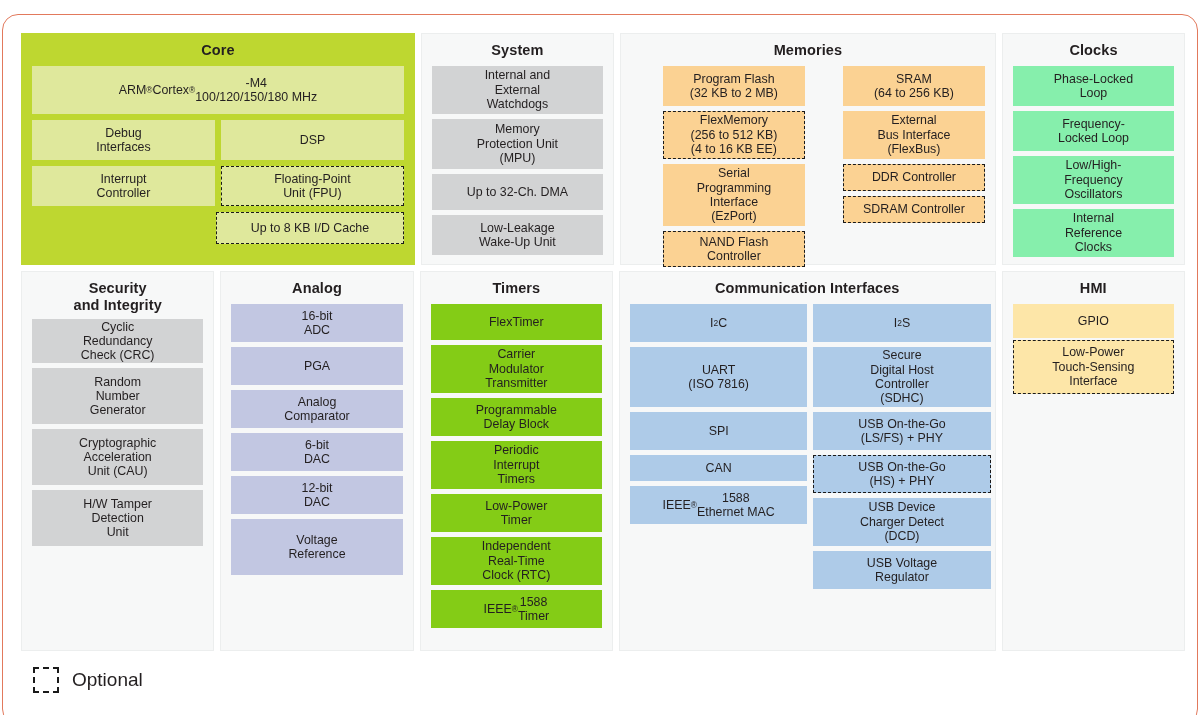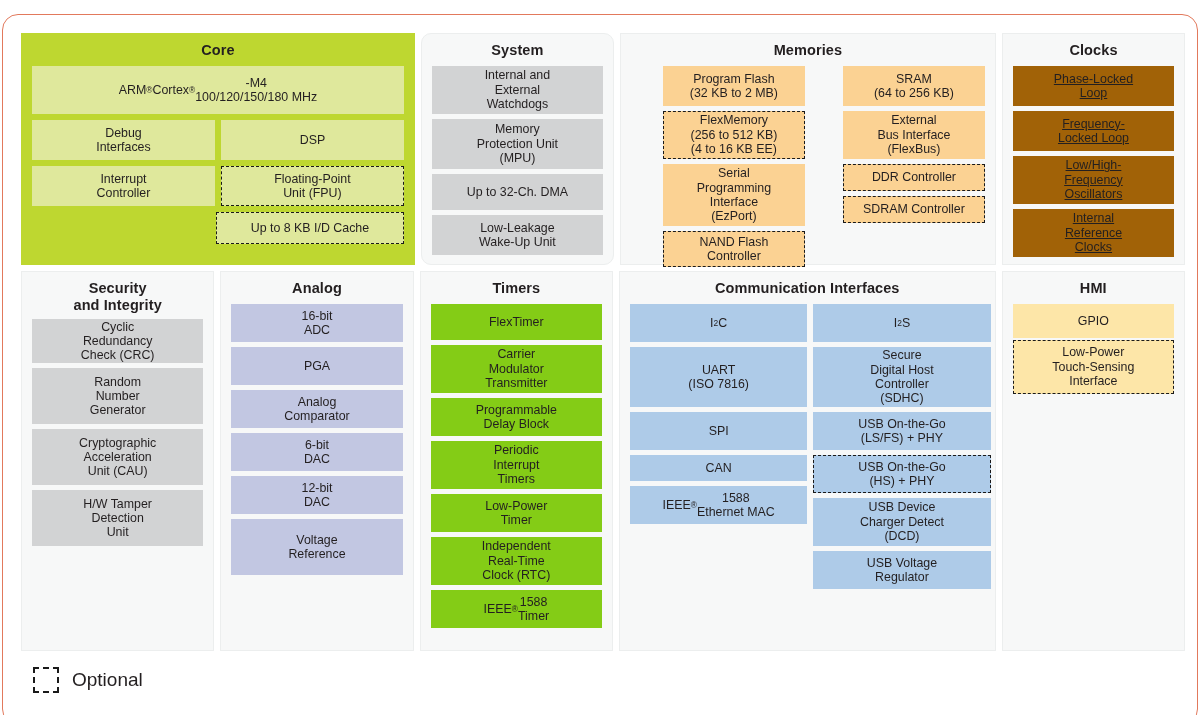--- a/index.html
+++ b/index.html
@@ -70,30 +70,30 @@
     border: 1.5px solid transparent;
   }
   .blk.optional {
     border: 1.8px dashed #1a1a1a;
   }
 
   
   .c-core     { background: #dfe89c; }
   .c-system   { background: #d2d3d4; }
   .c-memory   { background: #fbd293; margin-left: 32px; }
-  .c-clock    { background: #a16207; text-decoration: underline; }
+  .c-clock    { background: #86efac; }
   .c-security { background: #d2d3d4; }
   .c-analog   { background: #c2c7e2; }
   .c-timer    { background: #84cc16; }
   .c-comm     { background: #aecbe8; }
   .c-hmi      { background: #fde6a8; }
 
   
   .w-core   { width: 396px; }
-  .w-system { width: 194px; border-radius: 10px; }
+  .w-system { width: 194px; }
   .w-mem    { width: 378px; }
   .w-clock  { width: 184px; }
 
   .w-sec    { width: 194px; }
   .w-analog { width: 194px; }
   .w-timers { width: 194px; }
   .w-comm   { width: 378px; }
   .w-hmi    { width: 184px; }
 
   .row-top    { height: 232px; }

